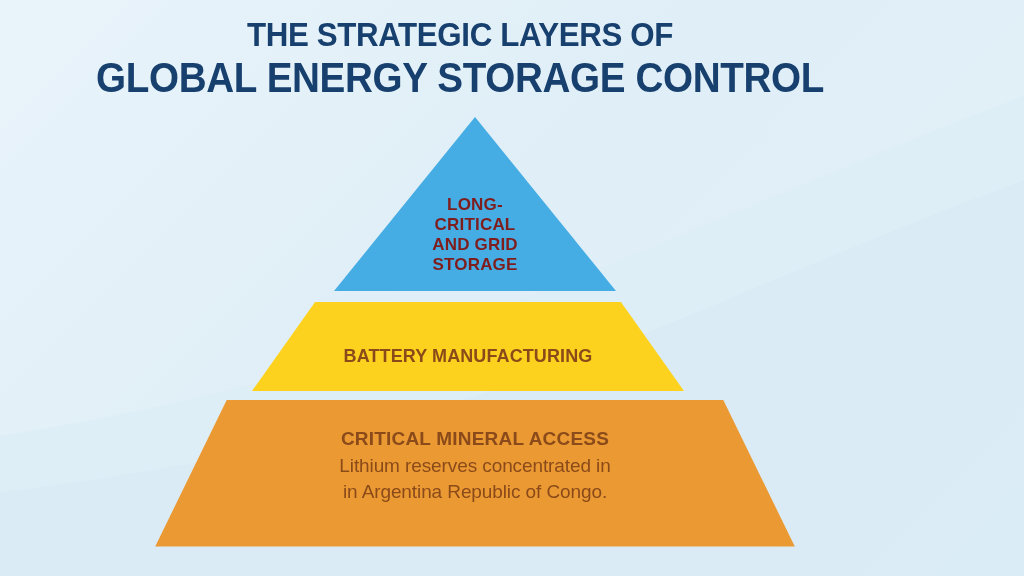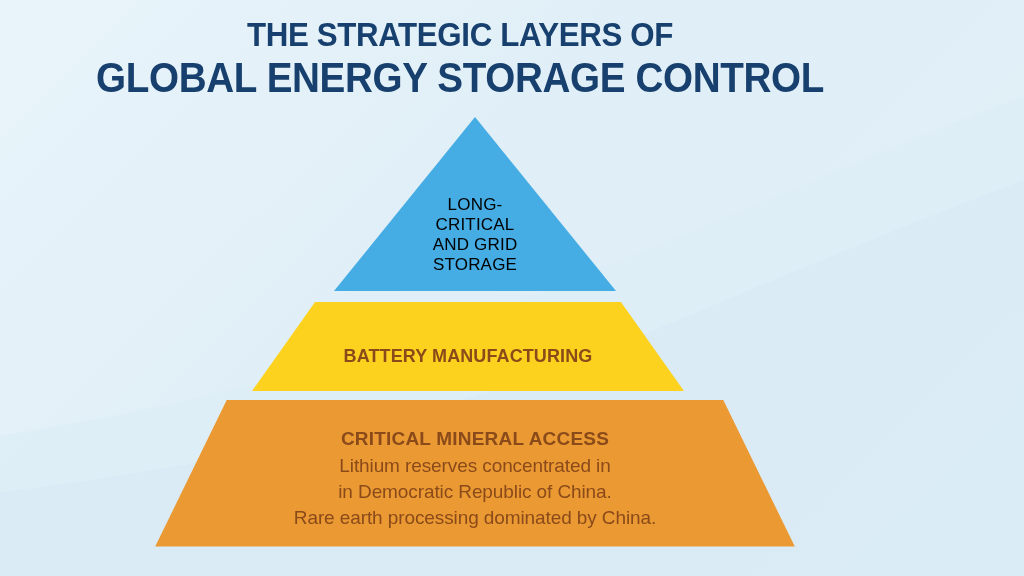--- a/index.html
+++ b/index.html
@@ -74,23 +74,23 @@
     width: 282px;
     height: 174px;
     background: #45ace4;
     clip-path: polygon(50% 0%, 100% 100%, 0% 100%);
   }
   .tier-top .tier-inner {
     padding-top: 62px;
     width: 190px;
   }
   .tier-top-title {
-    color: #000000;
+    color: #7f1d1d;
     font-size: 17px;
-    font-weight: normal;
+    font-weight: bold;
     line-height: 1.18;
     letter-spacing: 0.2px;
   }
 
   
   .tier-mid {
     left: 252px;
     top: 302px;
     width: 432px;
     height: 89px;
@@ -172,19 +172,18 @@
         <div class="tier-mid-title">
           <span>BATTERY MANUFACTURING</span><br>
         </div>
       </div>
     </div>
 
     <div class="tier tier-bot">
       <div class="tier-inner">
         <div class="tier-bot-title">CRITICAL MINERAL ACCESS</div>
         <span class="tier-bot-line">Lithium reserves concentrated in</span>
-        <span class="tier-bot-line">in Democratic Republic of China.</span>
-        <span class="tier-bot-line">Rare earth processing dominated by China.</span>
+        <span class="tier-bot-line">in Argentina Republic of Congo.</span>
       </div>
     </div>
 
   </div>
 </div>
 
 </body></html>

